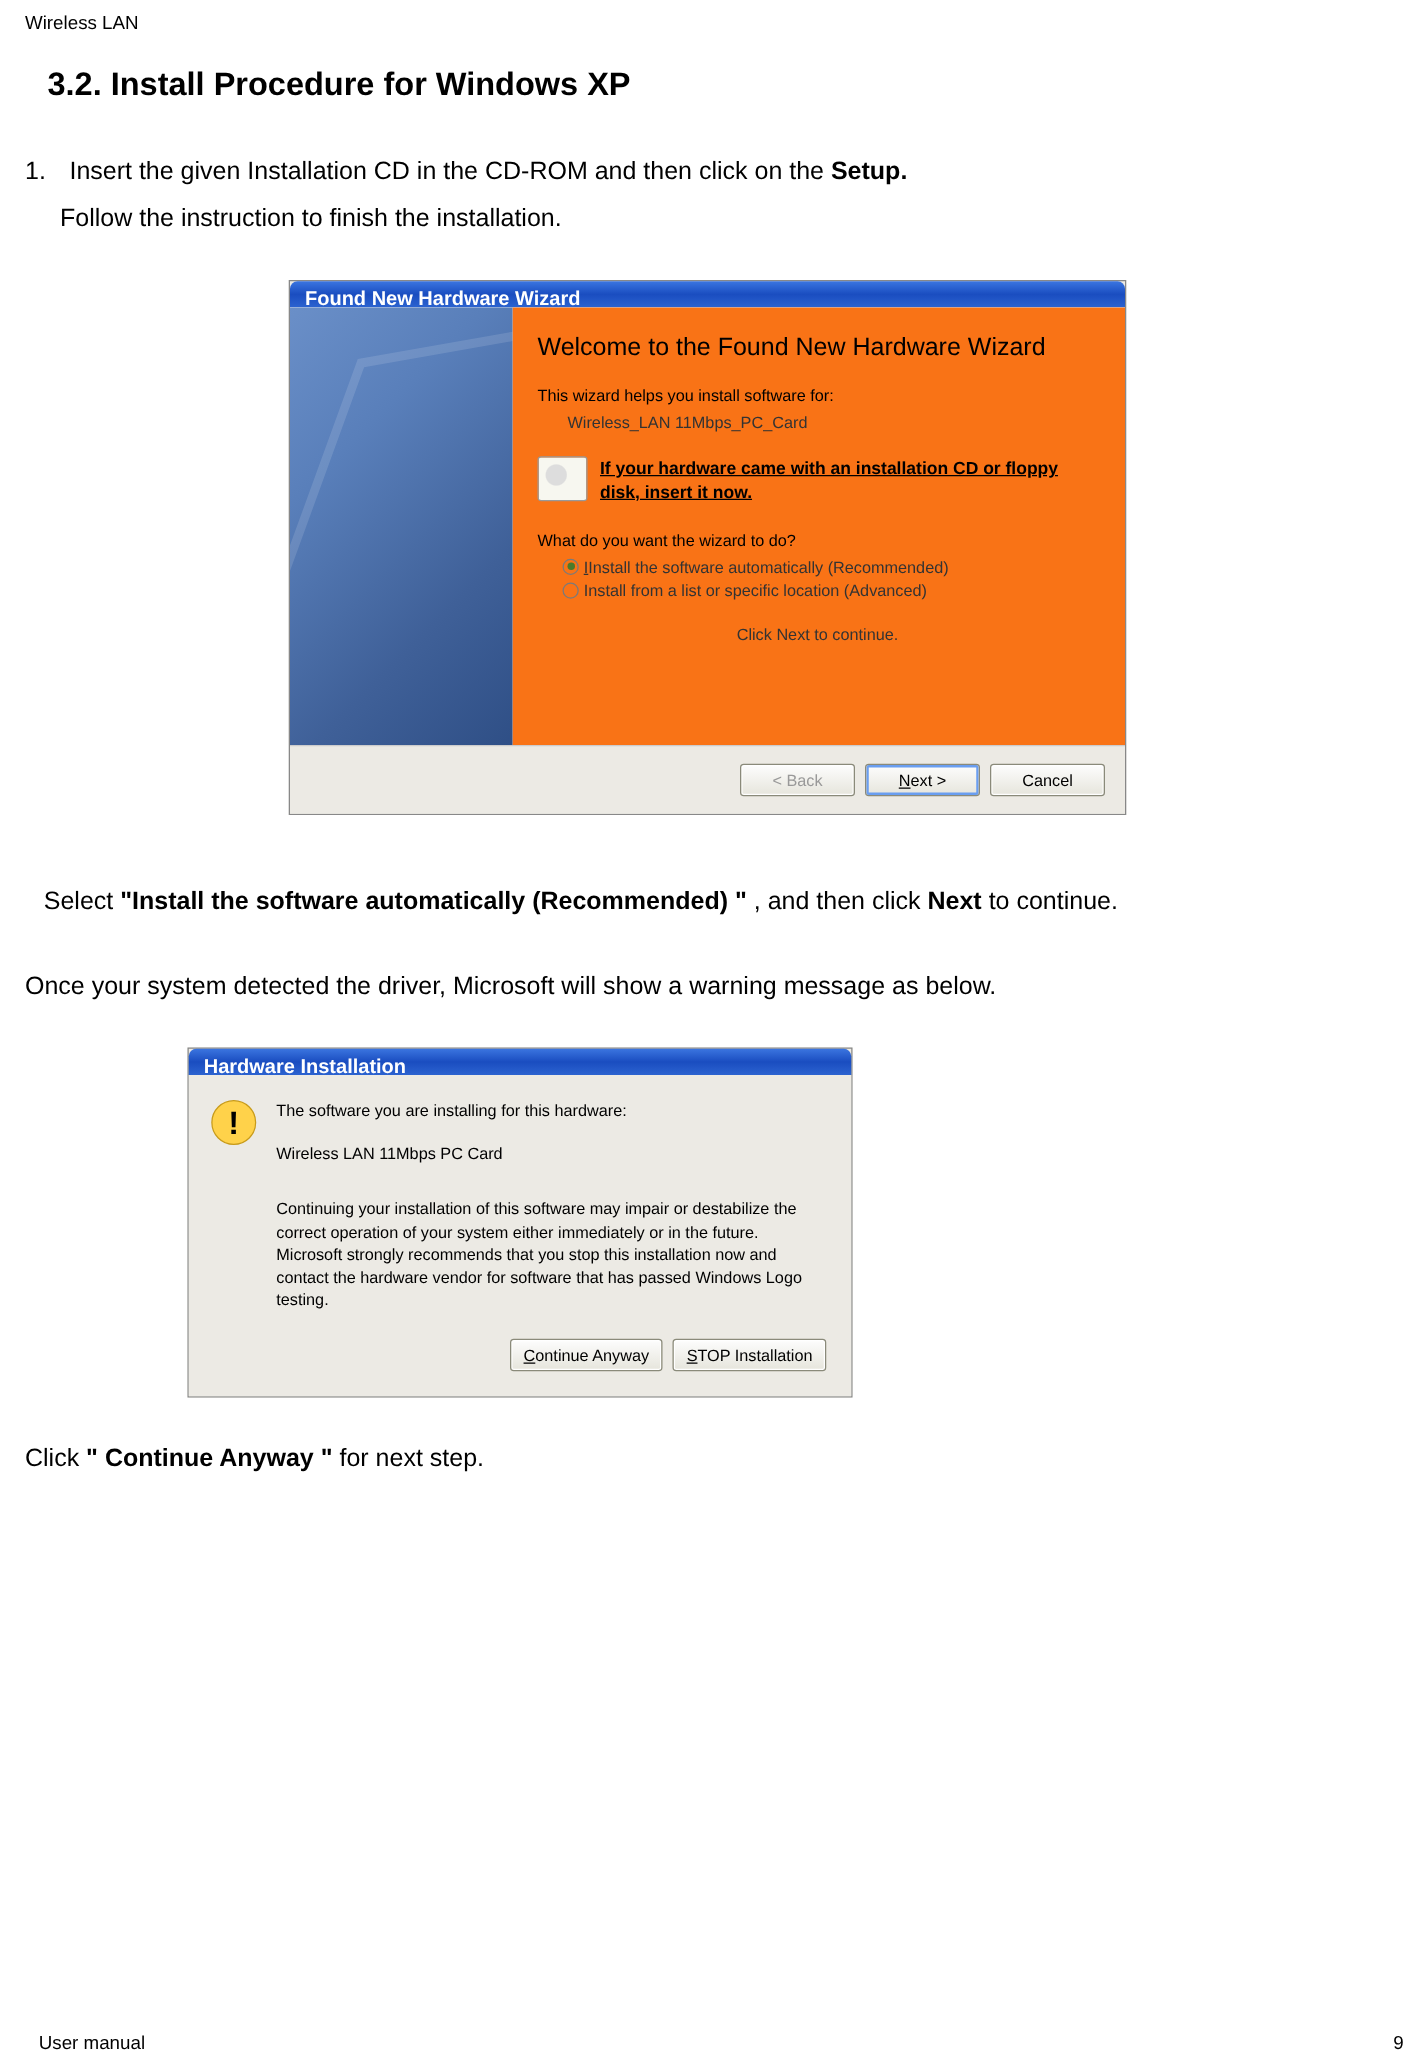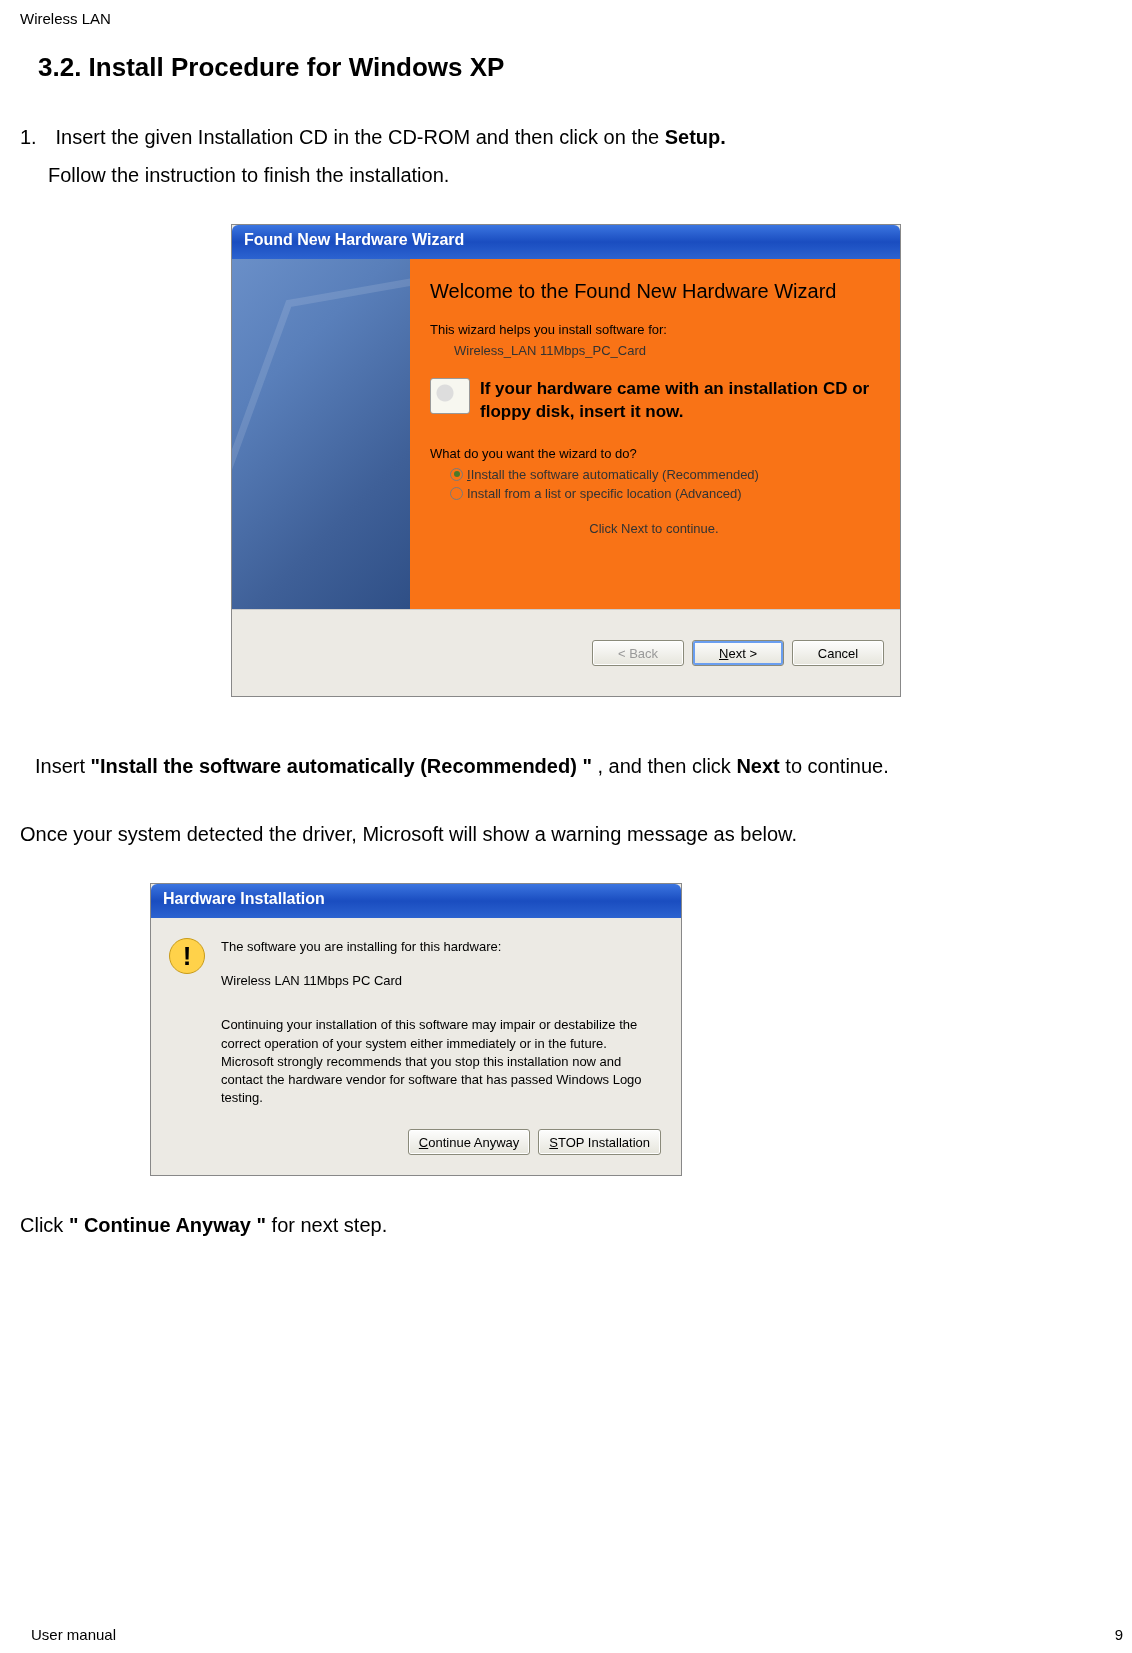--- a/index.html
+++ b/index.html
@@ -31,21 +31,21 @@
     .wizard-frame {
       width: 670px;
       margin: 15px auto 50px auto;
       border: 1px solid #888;
       background: #eceae4;
       font-family: Tahoma, sans-serif;
       font-size: 13px;
       color: #333;
     }
     .title-bar {
-      height: 34px;
+      height: 21px;
       background: linear-gradient(180deg, #3b75e0 0%, #1a4dc0 50%, #2c63d0 100%);
       color: #fff;
       font-family: "Trebuchet MS", Tahoma, sans-serif;
       font-size: 16px;
       font-weight: bold;
       padding: 6px 12px;
       border-radius: 6px 6px 0 0;
     }
     .wizard-body {
       display: flex;
@@ -83,31 +83,31 @@
     }
     .wiz-small { font-size: 13px; color:#000; margin-bottom:6px;}
     .wiz-device { margin-left: 24px; margin-top:4px; margin-bottom:20px; color:#333; }
     .cd-row { display:flex; align-items:flex-start; gap:10px; margin: 8px 0 22px 0;}
     .cd-icon {
       width: 40px; height: 36px;
       border: 1px solid #999; border-radius: 3px;
       background: radial-gradient(circle at 14px 14px, #ddd 8px, #f7f7f0 9px);
       flex-shrink:0;
     }
-    .cd-text { font-weight: bold; color:#000; font-size:17px; line-height:1.35;}
+    .cd-text { font-weight: bold; color:#000; font-size:14px; line-height:1.35;text-decoration:underline;}
     .radio-row { margin: 4px 0 4px 20px; display:flex; align-items:center; gap:4px; font-size:13px;}
     .radio {
       width:13px; height:13px; border:1px solid #7a7a7a; border-radius:50%;
       display:inline-flex;align-items:center;justify-content:center;
     }
     .radio.checked::after{ content:""; width:6px; height:6px; background:#4b7a2a; border-radius:50%;}
     .wiz-continue { margin-top:20px; font-size:13px;text-align:center; }
     .button-row {
       background:#eceae4;
-      padding:30px 16px;
+      padding:14px 16px;
       display:flex;
       justify-content:flex-end;
       gap:8px;
       border-top:1px solid #ccc;
     }
     .xp-btn {
       min-width:92px; height:26px;
       background:linear-gradient(#fdfdfd,#e6e5dc);
       border:1px solid #8a8a7a;
       border-radius:3px;
@@ -203,21 +203,21 @@
     </div>
   </div>
   <div class="button-row">
     <button class="xp-btn disabled">&lt; Back</button>
     <button class="xp-btn primary"><span class="underline-letter">N</span>ext &gt;</button>
     <button class="xp-btn">Cancel</button>
   </div>
 </div>
 
 <div class="para" style="margin-left:15px;">
-  <span>Insert </span>
+  <span>Select </span>
   <span class="bold">"Install the software automatically (Recommended) "</span>
   <span>, and then click </span>
   <span class="bold">Next</span>
   <span> to continue.</span>
 </div>
 
 <div class="para">Once your system detected the driver, Microsoft will show a warning message as below.</div>
 
 <div class="hw-frame">
   <div class="title-bar">Hardware Installation</div>

